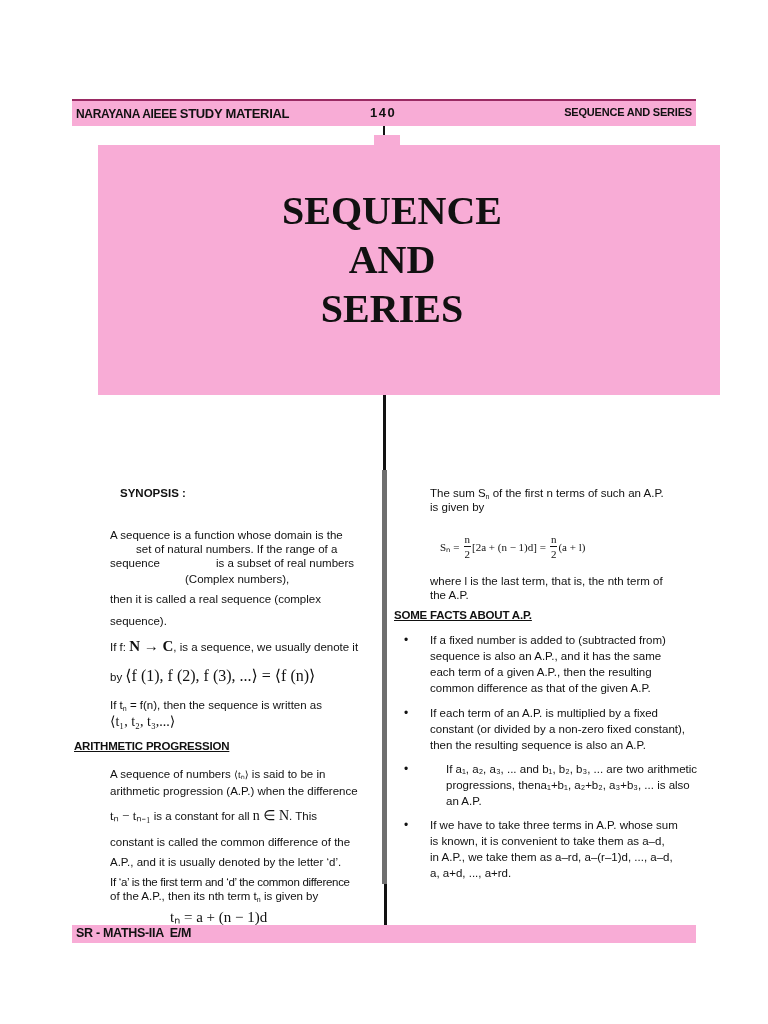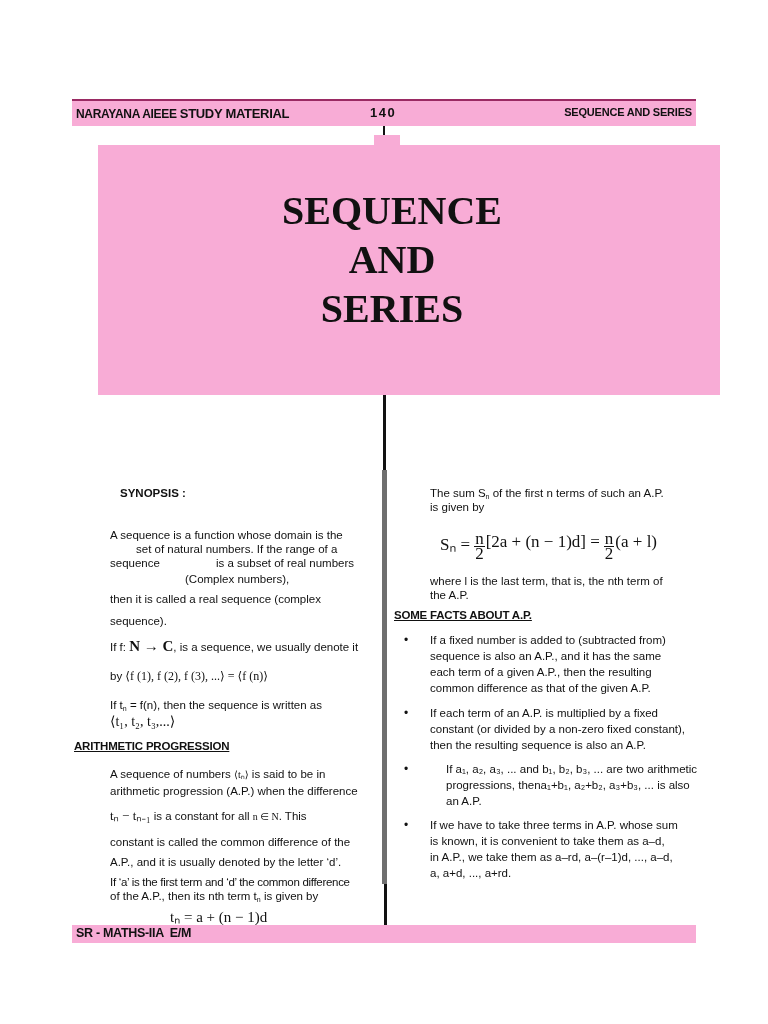--- a/index.html
+++ b/index.html
@@ -81,56 +81,56 @@
 <div class="abs txt" style="left:110px; top:591px;">then it is called a real sequence (complex</div>
 <div class="abs txt" style="left:110px; top:613px;">sequence).</div>
 
 <div class="abs txt" style="left:110px; top:638px;">
   <span>If f:</span>
   <span class="serif" style="font-weight:bold; font-size:15px;">N → C</span><span>, is a sequence, we usually denote it</span>
 </div>
 
 <div class="abs txt" style="left:110px; top:668px;">
   <span>by</span>
-  <span class="serif" style="font-size:12px;">⟨f (1), f (2), f (3), ...⟩ = ⟨f (n)⟩</span>
+  <span class="serif" style="font-size:16px;">⟨f (1), f (2), f (3), ...⟩ = ⟨f (n)⟩</span>
 </div>
 
 <div class="abs txt" style="left:110px; top:697px;">
   <span>If t</span><sub>n</sub><span> = f(n), then the sequence is written as</span>
 </div>
 <div class="abs txt serif" style="left:110px; top:714px; font-size:14px;">⟨t₁, t₂, t₃,...⟩</div>
 
 <div class="abs ul-head" style="left:74px; top:740px;">ARITHMETIC PROGRESSION</div>
 
 <div class="abs txt" style="left:110px; top:766px;">
   <span>A sequence of numbers</span>
   <span class="serif" style="font-size:10px;">⟨tₙ⟩</span>
   <span>is said to be in</span>
 </div>
 <div class="abs txt" style="left:110px; top:783px;">arithmetic progression (A.P.) when the difference</div>
 <div class="abs txt" style="left:110px; top:808px;">
   <span class="serif" style="font-size:13px;">tₙ − tₙ₋₁</span>
   <span>is a constant for all</span>
-  <span class="serif" style="font-size:10px;">n ∈ N</span><span>. This</span>
+  <span class="serif" style="font-size:14px;">n ∈ N</span><span>. This</span>
 </div>
 <div class="abs txt" style="left:110px; top:834px;">constant is called the common difference of the</div>
 <div class="abs txt" style="left:110px; top:854px;">A.P., and it is usually denoted by the letter ‘d’.</div>
 <div class="abs txt" style="left:110px; top:874px; letter-spacing:-0.3px;">If ‘a’ is the first term and ‘d’ the common difference</div>
 <div class="abs txt" style="left:110px; top:888px;">
   <span>of the A.P., then its nth term t</span><sub>n</sub>
   <span>is given by</span>
 </div>
 <div class="abs serif" style="left:170px; top:906px; font-size:15px;">tₙ = a + (n − 1)d</div>
 
 <div class="abs txt" style="left:430px; top:485px;">
   <span>The sum S</span><sub>n</sub><span> of the first n terms of such an A.P.</span>
 </div>
 <div class="abs txt" style="left:430px; top:499px;">is given by</div>
 
-<div class="abs serif" style="left:440px; top:532px; font-size:17px; display:flex; ">
+<div class="abs serif" style="left:440px; top:532px; font-size:11px; display:flex; align-items:center;">
   <span>Sₙ =</span>
   <span class="frac" style="margin-left:4px;">
     <span class="num">n</span>
     <span>2</span>
   </span>
   <span>[2a + (n − 1)d] =</span>
   <span class="frac" style="margin-left:4px;">
     <span class="num">n</span>
     <span>2</span>
   </span>

